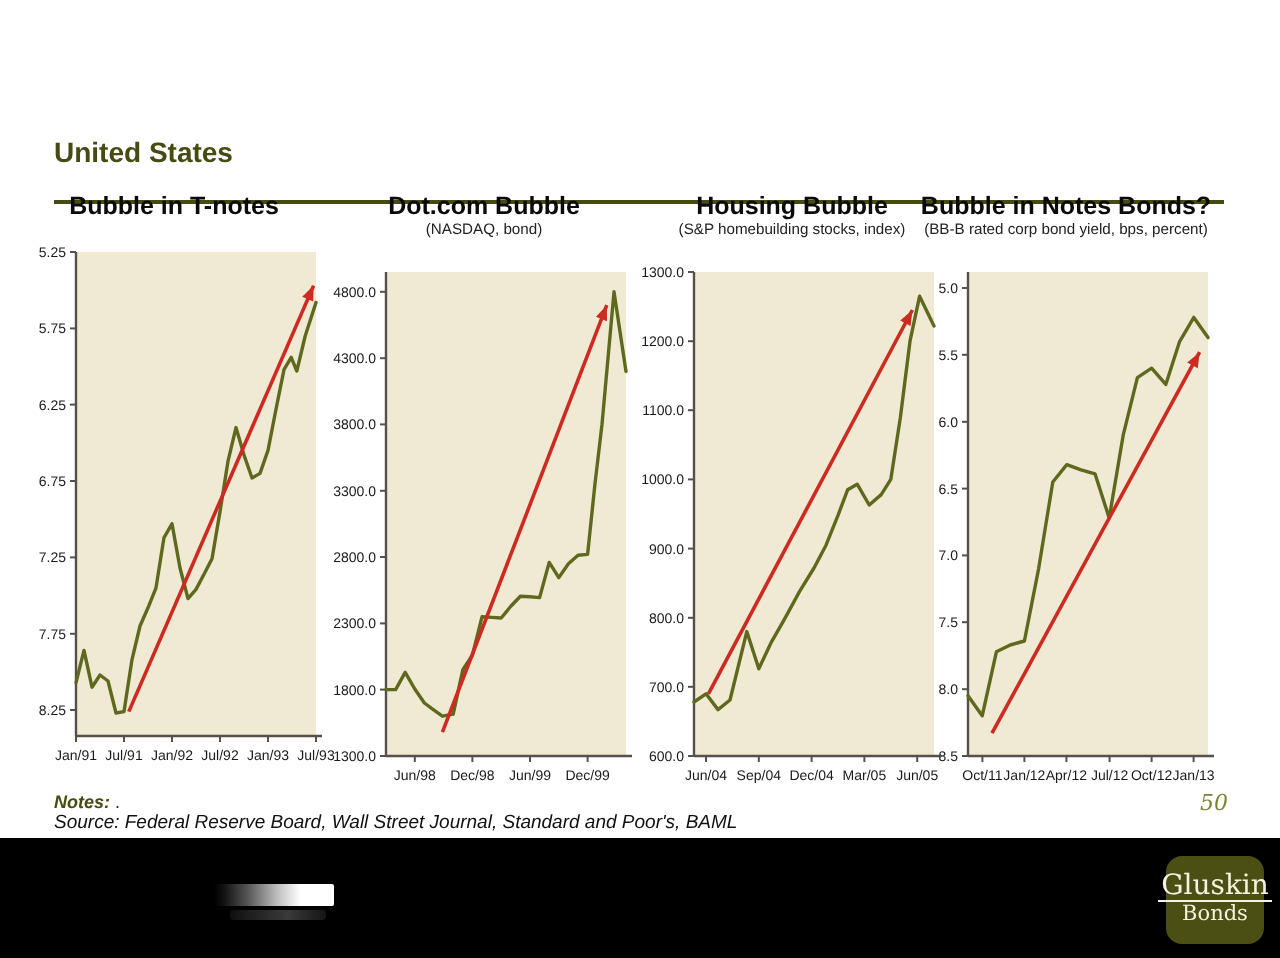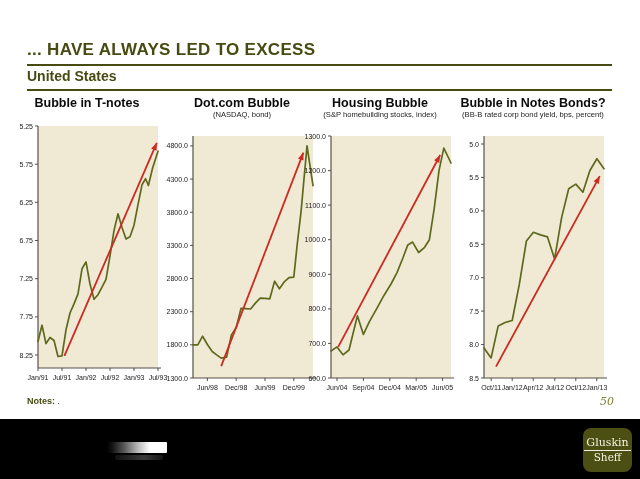--- a/index.html
+++ b/index.html
@@ -8,56 +8,55 @@
     font-family:"Liberation Sans",sans-serif;overflow:hidden;
   }
   .slide-title{
     position:absolute;left:27px;top:40px;width:585px;
     font-size:17px;font-weight:bold;letter-spacing:0.3px;color:#474b12;
     border-bottom:2px solid #474b12;padding-bottom:4px;
   }
   .region-heading{
     position:absolute;left:27px;top:68px;width:585px;
     font-size:14px;font-weight:bold;color:#474b12;
-    border-bottom:2px solid #474b12;padding-bottom:5px;
+    border-bottom:2px solid #474b12;padding-bottom:16px;
   }
   .panel{position:absolute;top:96px;width:152px;}
-  .panel.p0{left:11px;} .panel.p1{left:166px;} .panel.p2{left:304px;} .panel.p3{left:457px;}
+  .panel.p0{left:11px;} .panel.p1{left:166px;} .panel.p2{left:320px;} .panel.p3{left:457px;}
   .chart-title{font-size:12.5px;font-weight:bold;color:#0b0b0b;text-align:center;line-height:14px;white-space:nowrap;}
   .chart-subtitle{font-size:7.6px;color:#222;text-align:center;line-height:10px;white-space:nowrap;}
   .chart-svg{display:block;overflow:visible;margin-top:1px;}
   .tick{font:7px "Liberation Sans",sans-serif;fill:#1a1a1a;}
   .notes-line{position:absolute;left:27px;top:396px;font-size:9px;}
-  .notes-label{font-weight:bold;color:#474b12;}
+  .notes-label{font-weight:bold;color:#474b12;font-style:italic;}
   .notes-text{color:#1a1a1a;}
   .source-line{position:absolute;left:27px;top:406px;font-size:9.5px;font-style:italic;color:#111;}
   .page-number{position:absolute;right:26px;top:395px;font-size:11px;font-style:italic;color:#7e812f;font-family:"DejaVu Serif",serif;margin-left:40px;}
   .footer-bar{position:absolute;left:0;top:419px;width:640px;height:60px;background:#000;}
   .video-glare{
     position:absolute;left:107px;top:442px;width:60px;height:11px;border-radius:1px;
     background:linear-gradient(to right,#000 0%,#111 8%,#333 18%,#555 28%,#777 36%,#999 44%,#bbb 52%,#ddd 62%,#fff 72%,#fff 100%);
   }
   .glare-reflection{
     position:absolute;left:115px;top:455px;width:48px;height:5px;border-radius:2px;
     background:linear-gradient(to right,#101010,#3a3a3a 60%,#151515);
   }
   .logo{
     position:absolute;left:583px;top:428px;width:49px;height:44px;border-radius:8px;
     background:#4c4f13;color:#f6f2e0;text-align:center;
     font-family:"DejaVu Serif",serif;display:flex;flex-direction:column;justify-content:center;align-items:center;
   }
-  .logo .l1{font-size:11px;line-height:12px;border-bottom:1px solid #f6f2e0;padding:0 2px 1px 2px;}
+  .logo .l1{font-size:14px;line-height:12px;border-bottom:1px solid #f6f2e0;padding:0 2px 1px 2px;}
   .logo .l2{font-size:10.5px;line-height:13px;}
 </style>
 </head>
 <body>
 
 <div class="slide">
 
-  <div class="slide-title">... HAVE ALWAYS LED TO EXCESS</div>
 
   <div class="region-heading">United States</div>
 
   <div>
     <div class="panel p0">
       <div class="chart-title">Bubble in T-notes</div>
       <svg class="chart-svg" width="152" height="272">
           <rect x="27" y="15" width="120" height="242" fill="#f0ead5"></rect>
           <line x1="24" y1="15.0" x2="27" y2="15.0" stroke="#55514a" stroke-width="1"></line>
           <text x="22" y="17.5" text-anchor="end" class="tick">5.25</text>
@@ -206,25 +205,26 @@
           <polygon fill="#cd2a21" points="142.8,55.1 141.9,63.1 136.6,60.2"></polygon>
         </svg>
     </div>
   </div>
 
   <div class="notes-line">
     <span class="notes-label">Notes:</span>
     <span class="notes-text">.</span>
   </div>
 
+  <div class="source-line">Source: Federal Reserve Board, Wall Street Journal, Standard and Poor's, BAML</div>
 
   <div class="page-number">50</div>
 
   <div class="footer-bar"></div>
   <div class="video-glare"></div>
   <div class="glare-reflection"></div>
 
   <div class="logo">
     <div class="l1">Gluskin</div>
-    <div class="l2">Sheff</div>
+    <div class="l2">Bonds</div>
   </div>
 
 </div>
 
 </body></html>

